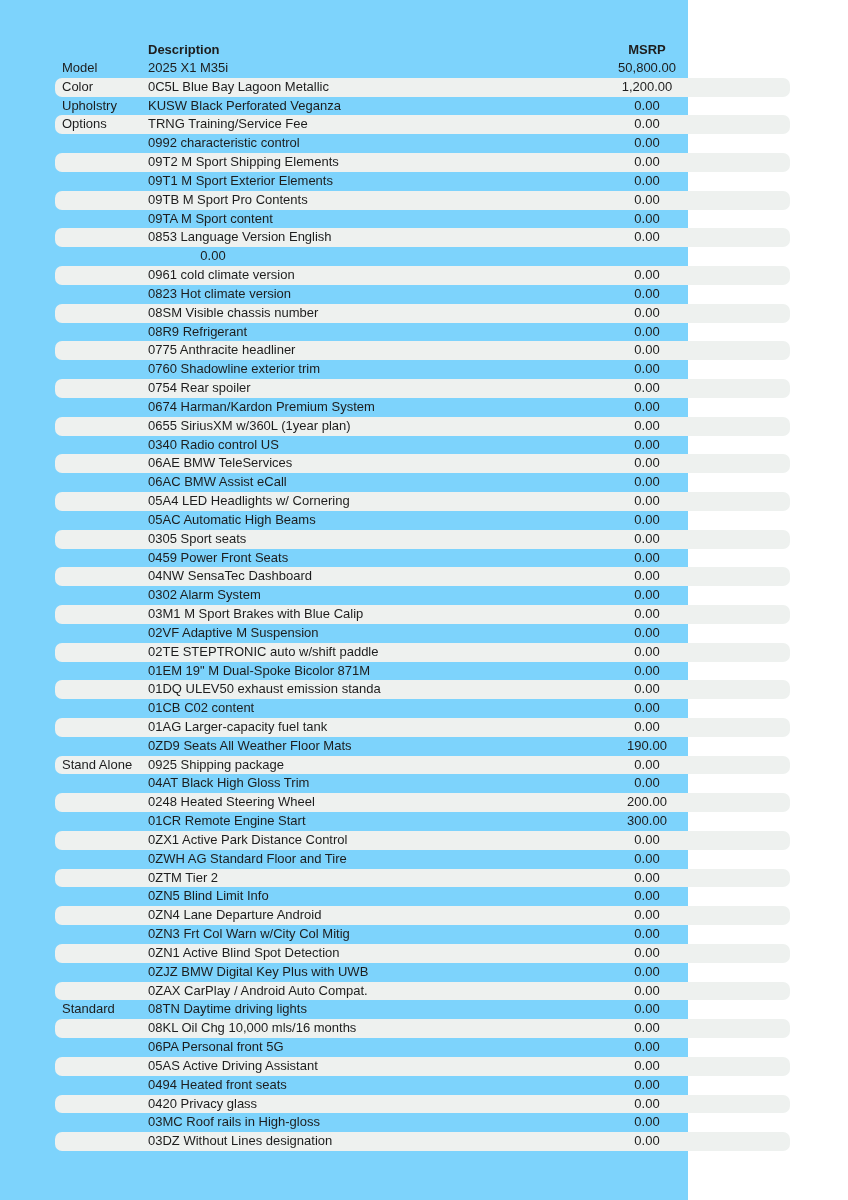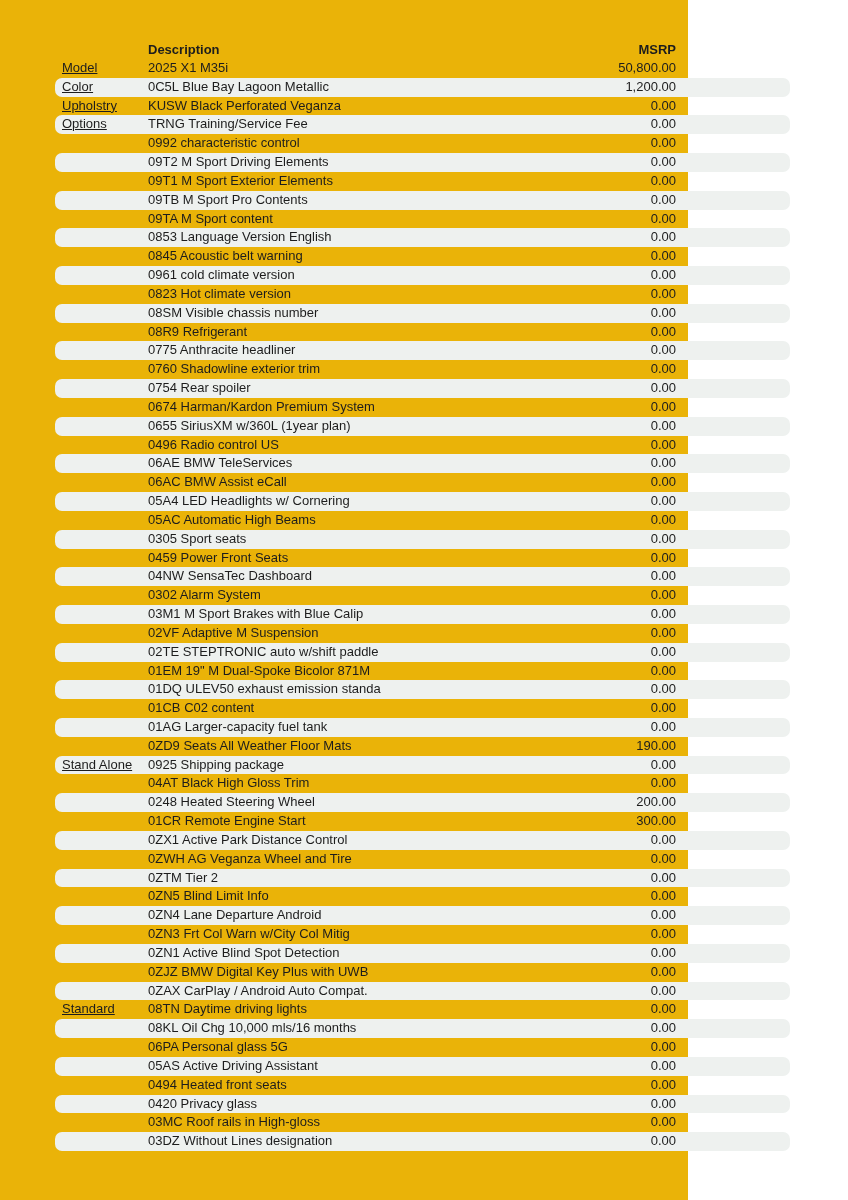--- a/index.html
+++ b/index.html
@@ -9,21 +9,21 @@
     background: #ffffff;
     font-family: "Liberation Sans", sans-serif;
     font-size: 13px;
     color: #1d1d1d;
     overflow: hidden;
   }
   .page {
     position: relative;
     width: 688px;
     height: 1200px;
-    background: #eab308;
+    background: #7dd3fc;
   }
   .options-table {
     position: absolute;
     left: 55px;
     top: 40px;
     width: 735px;
   }
   .row {
     display: flex;
     align-items: center;
@@ -38,31 +38,30 @@
   .row.header {
     font-weight: bold;
     height: 19px;
     line-height: 19px;
   }
   .col-cat {
     flex: 0 0 93px;
     width: 93px;
     padding-left: 7px;
     overflow: hidden;
-    text-decoration: underline;
   }
   .col-desc {
     flex: 1 1 auto;
     overflow: hidden;
   }
   .col-msrp {
     flex: 0 0 130px;
     width: 130px;
-    text-align: right;
-    margin-right: 114px;
+    text-align: center;
+    margin-right: 78px;
   }
 </style>
 </head>
 <body style="color: rgb(29, 29, 29); background: rgb(255, 255, 255);">
 
 <div class="page">
   <div class="options-table">
     <div class="row header">
       <div class="col-cat"></div>
       <div class="col-desc">Description</div>
@@ -94,21 +93,21 @@
   </div>
 
   <div class="row">
     <div class="col-cat"></div>
     <div class="col-desc">0992 characteristic control</div>
     <div class="col-msrp">0.00</div>
   </div>
 
   <div class="row striped">
     <div class="col-cat"></div>
-    <div class="col-desc">09T2 M Sport Driving Elements</div>
+    <div class="col-desc">09T2 M Sport Shipping Elements</div>
     <div class="col-msrp">0.00</div>
   </div>
 
   <div class="row">
     <div class="col-cat"></div>
     <div class="col-desc">09T1 M Sport Exterior Elements</div>
     <div class="col-msrp">0.00</div>
   </div>
 
   <div class="row striped">
@@ -124,21 +123,20 @@
   </div>
 
   <div class="row striped">
     <div class="col-cat"></div>
     <div class="col-desc">0853 Language Version English</div>
     <div class="col-msrp">0.00</div>
   </div>
 
   <div class="row">
     <div class="col-cat"></div>
-    <div class="col-desc">0845 Acoustic belt warning</div>
     <div class="col-msrp">0.00</div>
   </div>
 
   <div class="row striped">
     <div class="col-cat"></div>
     <div class="col-desc">0961 cold climate version</div>
     <div class="col-msrp">0.00</div>
   </div>
 
   <div class="row">
@@ -184,21 +182,21 @@
   </div>
 
   <div class="row striped">
     <div class="col-cat"></div>
     <div class="col-desc">0655 SiriusXM w/360L (1year plan)</div>
     <div class="col-msrp">0.00</div>
   </div>
 
   <div class="row">
     <div class="col-cat"></div>
-    <div class="col-desc">0496 Radio control US</div>
+    <div class="col-desc">0340 Radio control US</div>
     <div class="col-msrp">0.00</div>
   </div>
 
   <div class="row striped">
     <div class="col-cat"></div>
     <div class="col-desc">06AE BMW TeleServices</div>
     <div class="col-msrp">0.00</div>
   </div>
 
   <div class="row">
@@ -316,21 +314,21 @@
   </div>
 
   <div class="row striped">
     <div class="col-cat"></div>
     <div class="col-desc">0ZX1 Active Park Distance Control</div>
     <div class="col-msrp">0.00</div>
   </div>
 
   <div class="row">
     <div class="col-cat"></div>
-    <div class="col-desc">0ZWH AG Veganza Wheel and Tire</div>
+    <div class="col-desc">0ZWH AG Standard Floor and Tire</div>
     <div class="col-msrp">0.00</div>
   </div>
 
   <div class="row striped">
     <div class="col-cat"></div>
     <div class="col-desc">0ZTM Tier 2</div>
     <div class="col-msrp">0.00</div>
   </div>
 
   <div class="row">
@@ -376,21 +374,21 @@
   </div>
 
   <div class="row striped">
     <div class="col-cat"></div>
     <div class="col-desc">08KL Oil Chg 10,000 mls/16 months</div>
     <div class="col-msrp">0.00</div>
   </div>
 
   <div class="row">
     <div class="col-cat"></div>
-    <div class="col-desc">06PA Personal glass 5G</div>
+    <div class="col-desc">06PA Personal front 5G</div>
     <div class="col-msrp">0.00</div>
   </div>
 
   <div class="row striped">
     <div class="col-cat"></div>
     <div class="col-desc">05AS Active Driving Assistant</div>
     <div class="col-msrp">0.00</div>
   </div>
 
   <div class="row">

